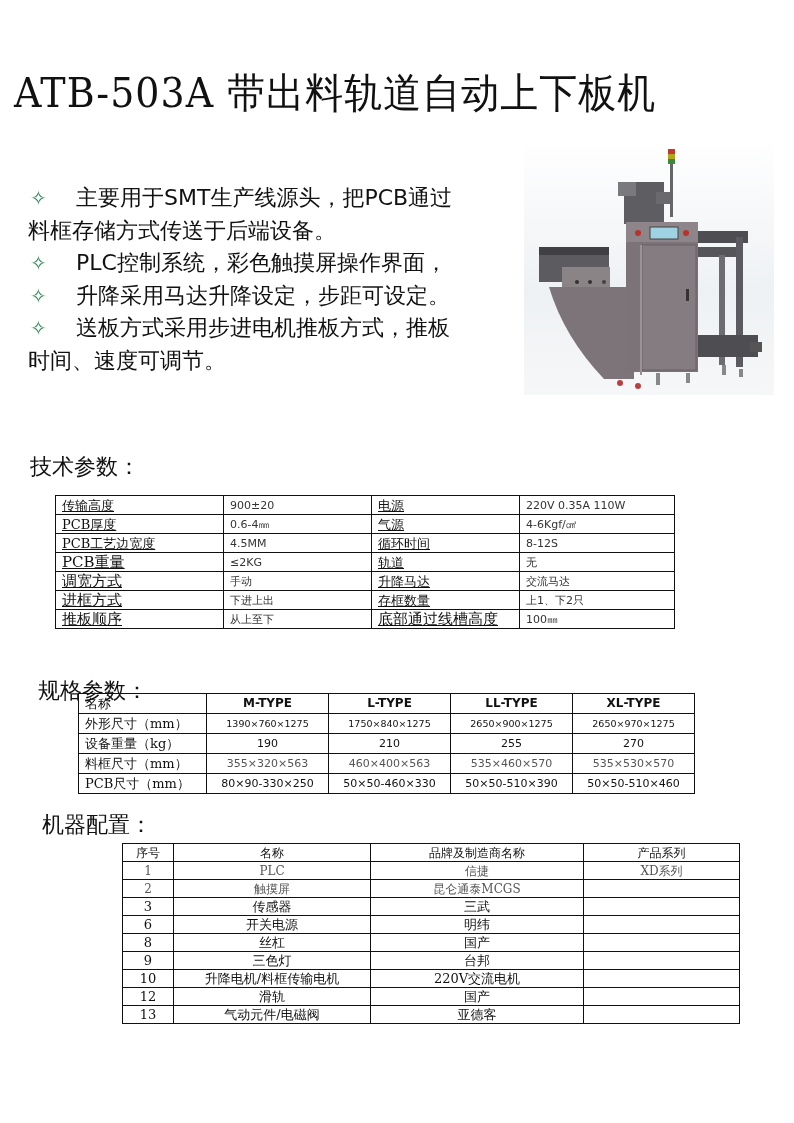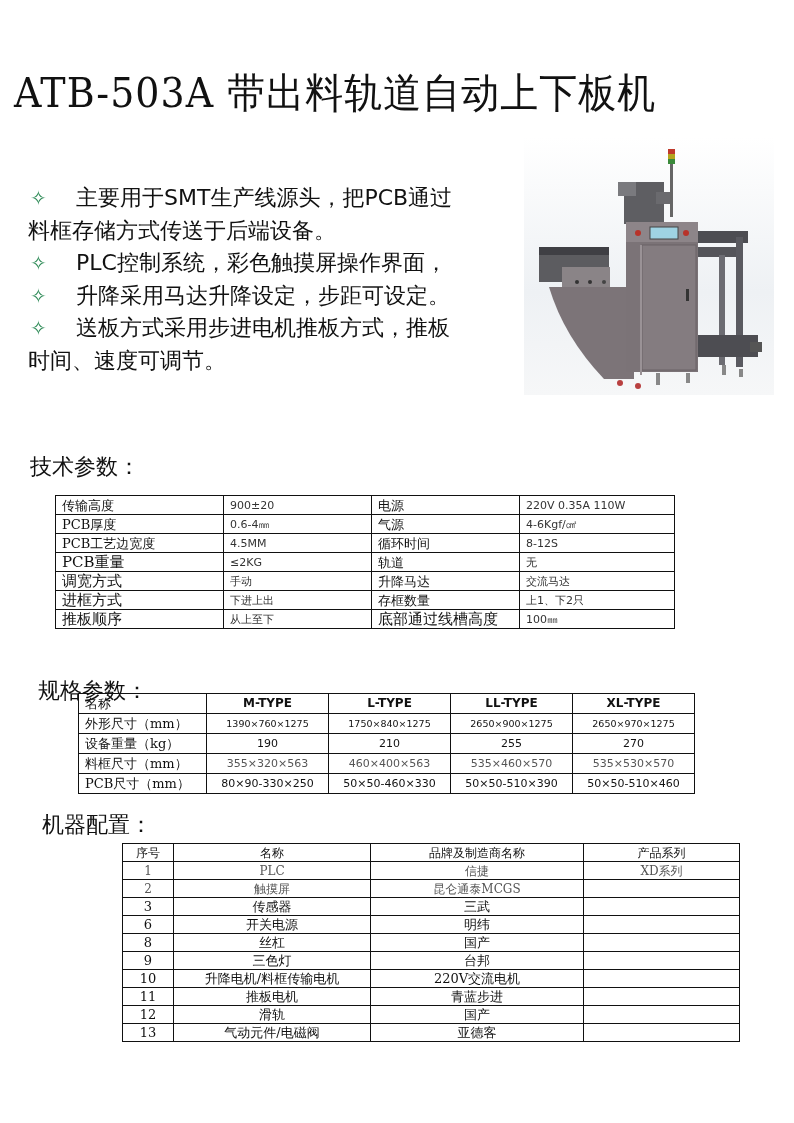--- a/index.html
+++ b/index.html
@@ -10,21 +10,21 @@
   .feature { margin: 0; }
   .diamond { display: inline-block; color: #2e8b57; width: 46px; font-size: 20px; }
   .machine { position: absolute; left: 524px; top: 137px; width: 250px; height: 258px; background: linear-gradient(180deg,#ffffff 0%,#eef1f4 60%,#f6f7f8 100%); }
   .h-tech { position: absolute; left: 30px; top: 452px; font-size: 22px; }
   .h-spec { position: absolute; left: 38px; top: 660px; font-size: 22px; margin-top: 16px; }
   .h-conf { position: absolute; left: 42px; top: 810px; font-size: 22px; }
   table { border-collapse: collapse; position: absolute; }
   td { border: 1.5px solid #111; padding: 0 6px; white-space: nowrap; height: 18px; line-height: 17px; }
   .tech { left: 55px; top: 495px; width: 620px; }
   .tech td { font-size: 13px; }
-  .tech td.lbl { font-family: "DejaVu Serif", serif; }
+  .tech td.lbl { font-family: "DejaVu Serif", serif; text-decoration: underline; }
   .tech td.val { font-size: 11px; color: #333; }
   .spec { left: 78px; top: 693px; width: 617px; }
   .spec td { font-size: 11px; text-align: center; height: 19px; }
   .spec td.lbl { font-family: "DejaVu Serif", serif; font-size: 13px; text-align: left; }
   .conf { left: 122px; top: 843px; width: 618px; }
   .conf td { font-family: "DejaVu Serif", serif; font-size: 12px; text-align: center; height: 17px; line-height: 16px; }
   .muted { color: #555; }
   .bold { font-weight: bold; }
 </style>
 </head>
@@ -232,26 +232,20 @@
       <td style="font-size:13px">台邦</td>
       <td></td>
     </tr>
     <tr>
       <td style="font-size:13px">10</td>
       <td style="font-size:13px">升降电机/料框传输电机</td>
       <td style="font-size:13px">220V交流电机</td>
       <td></td>
     </tr>
     <tr>
-      <td style="font-size:13px">11</td>
-      <td style="font-size:13px">推板电机</td>
-      <td style="font-size:13px">青蓝步进</td>
-      <td></td>
-    </tr>
-    <tr>
       <td style="font-size:13px">12</td>
       <td style="font-size:13px">滑轨</td>
       <td style="font-size:13px">国产</td>
       <td></td>
     </tr>
     <tr>
       <td style="font-size:13px">13</td>
       <td style="font-size:13px">气动元件/电磁阀</td>
       <td style="font-size:13px">亚德客</td>
       <td></td>

